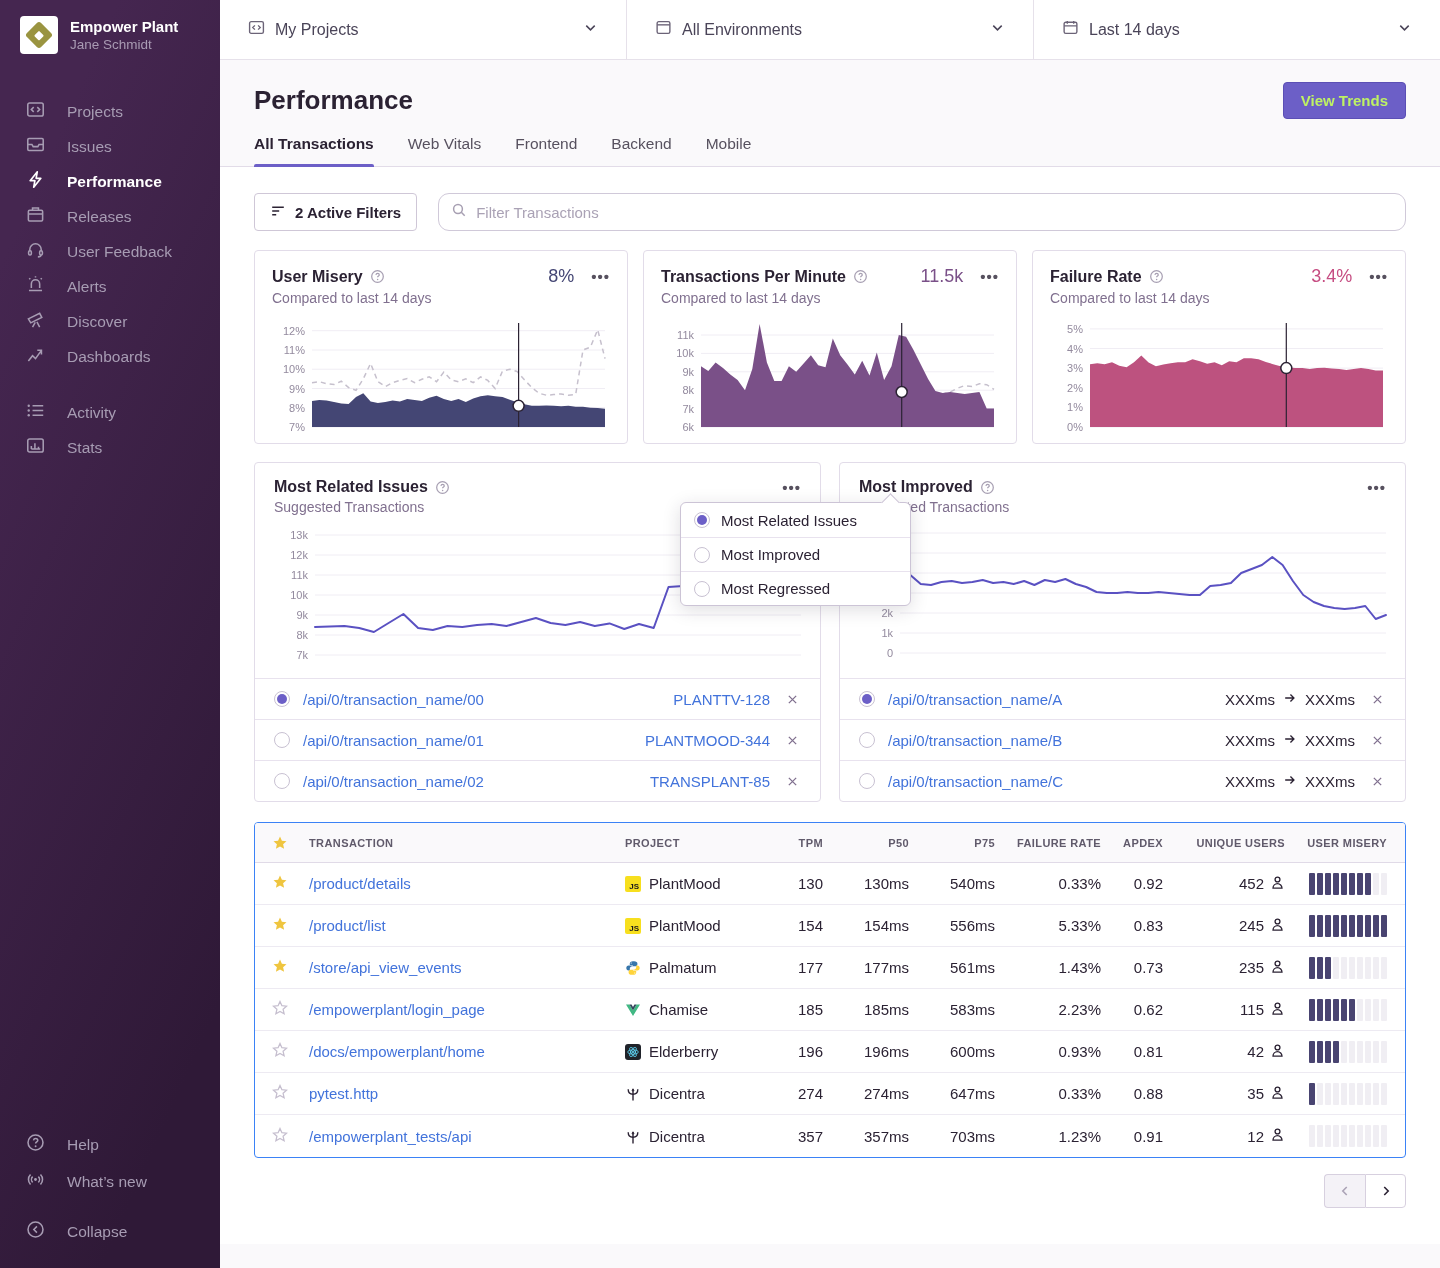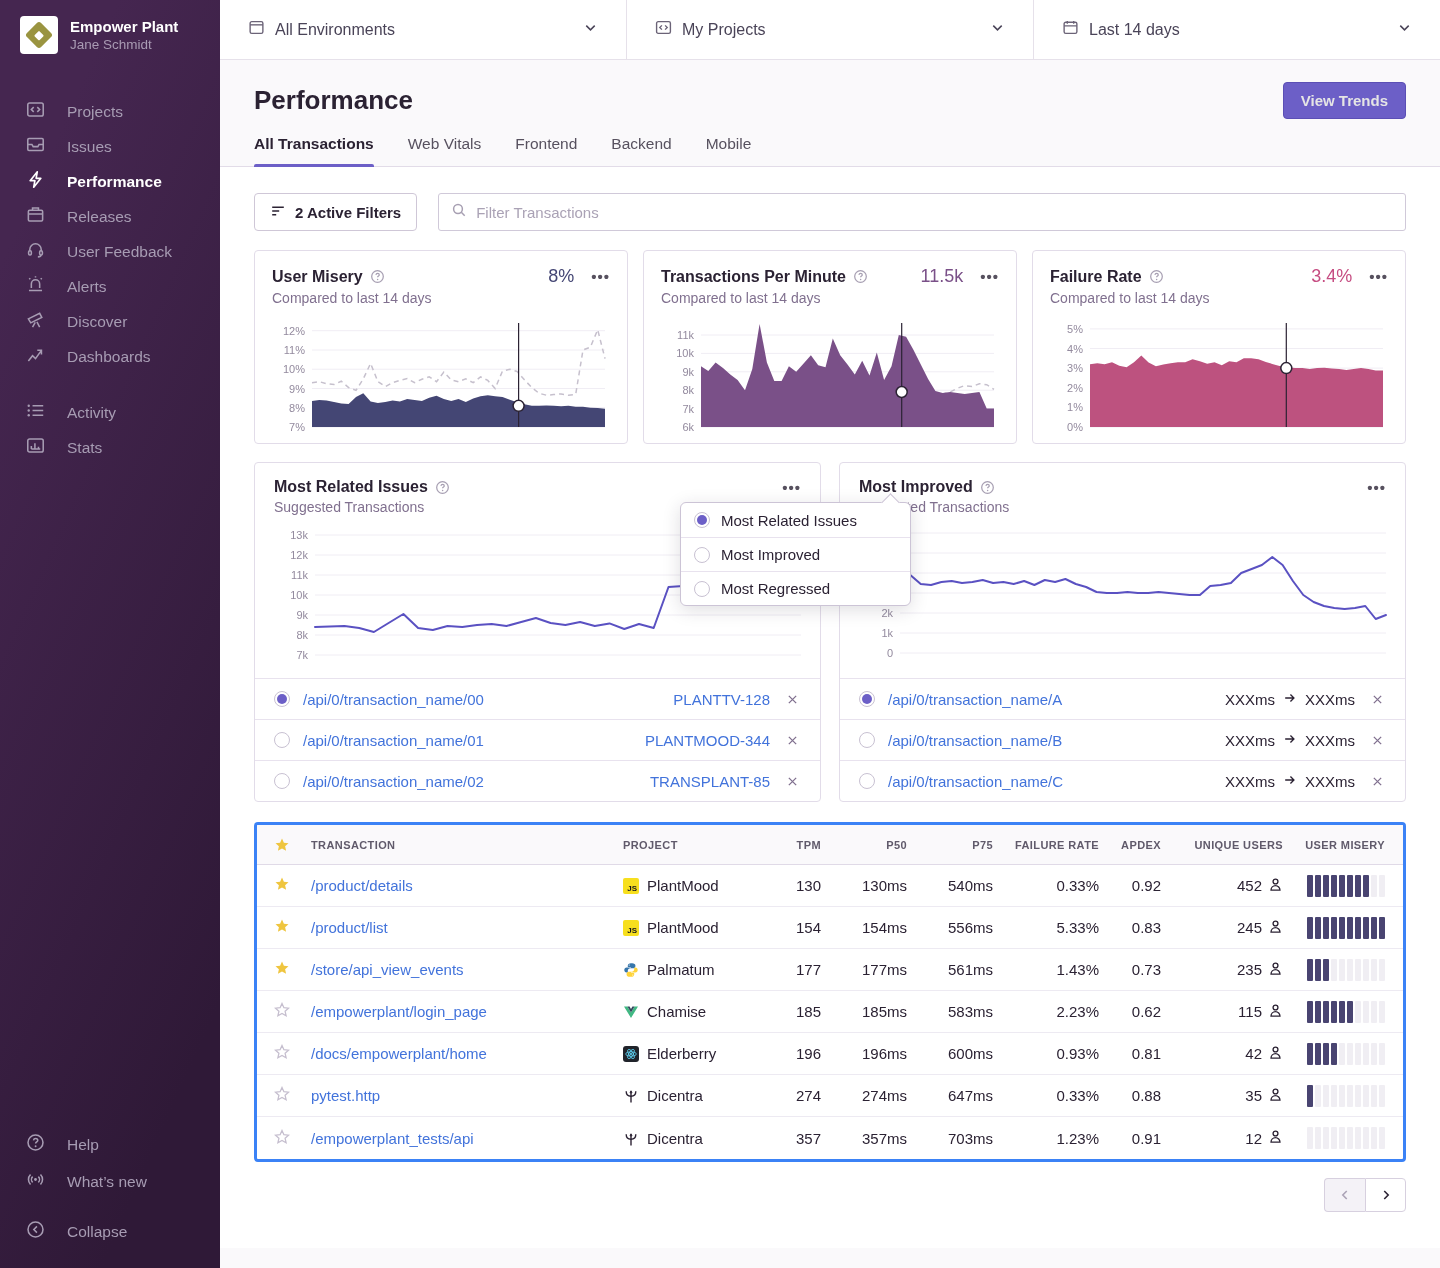--- a/index.html
+++ b/index.html
@@ -29,31 +29,31 @@
 
   .topbar { height:60px; background:#fff; border-bottom:1px solid #e6e1ea; display:flex; }
   .tb-sec { flex:1; display:flex; align-items:center; padding:0 28px; gap:10px; cursor:pointer; }
   .tb-sec + .tb-sec { border-left:1px solid #e6e1ea; }
   .tb-label { font-size:16px; color:#4a4458; }
   .tb-spacer { flex:1; }
 
   .header-zone { background:#faf9fb; border-bottom:1px solid #e2dce8; padding:0 34px; }
   .title-row { display:flex; align-items:center; justify-content:space-between; padding-top:22px; }
   .page-title { font-size:26px; font-weight:600; color:#2b2233; }
-  .btn-primary { background:#6c5fc7; color:#e5e5e5; font-size:15px; font-weight:bold; border:1px solid #5b4fb5; border-radius:4px; padding:9px 17px; cursor:pointer; font-family:inherit; }
+  .btn-primary { background:#6c5fc7; color:#bef264; font-size:15px; font-weight:bold; border:1px solid #5b4fb5; border-radius:4px; padding:9px 17px; cursor:pointer; font-family:inherit; }
   .tabs { display:flex; gap:34px; margin-top:16px; }
   .tab { position:relative; font-size:15.5px; color:#57515f; padding-bottom:13px; cursor:pointer; }
   .tab.active { color:#2b2233; font-weight:bold; }
   .tab.active::after { content:""; position:absolute; left:0; right:0; bottom:-1px; height:3px; background:#6c5fc7; border-radius:2px 2px 0 0; }
 
   .content { background:#fff; padding:26px 34px 36px; min-height:1035px; }
 
   .filter-row { display:flex; gap:21px; }
   .btn-filters { display:flex; align-items:center; gap:9px; background:#fff; border:1px solid #cfc7d7; border-radius:4px; height:38px; padding:0 15px; font-size:15px; font-weight:bold; color:#2b2233; cursor:pointer; font-family:inherit; }
-  .search-box { flex:1; display:flex; align-items:center; gap:9px; border:1px solid #d0c9d9; border-radius:3px; height:38px; padding:0 12px; background:#fff; }
+  .search-box { flex:1; display:flex; align-items:center; gap:9px; border:1px solid #d0c9d9; border-radius:11px; height:38px; padding:0 12px; background:#fff; }
   .search-box input { border:none; outline:none; flex:1; font-size:15px; color:#2b2233; font-family:inherit; }
   .search-box input::placeholder { color:#aaa2b5; }
 
   
   .metric-row { display:flex; gap:15px; margin-top:19px; }
   .card { background:#fff; border:1px solid #e2dce9; border-radius:4px; }
   .metric-card { flex:1; padding:15px 17px 12px; }
   .card-title-row { display:flex; align-items:center; gap:7px; }
   .card-title { font-size:16px; font-weight:600; color:#2b2233; }
   .card-value { margin-left:auto; font-size:18px; font-weight:500; }
@@ -75,21 +75,21 @@
   .ms-text { color:#2b2233; }
   .x-btn { border:none; background:none; cursor:pointer; margin-left:14px; padding:2px; display:flex; }
 
   
   .dropdown { position:absolute; left:426px; top:40px; width:231px; background:#fff; border:1px solid #ccc4d6; border-radius:6px; box-shadow:0 4px 18px rgba(43,34,51,.15); z-index:30; }
   .dropdown::before { content:""; position:absolute; top:-7px; right:13px; width:12px; height:12px; background:#fff; border-left:1px solid #ccc4d6; border-top:1px solid #ccc4d6; transform:rotate(45deg); }
   .dd-item { display:flex; align-items:center; gap:11px; height:34px; padding:0 13px; font-size:15px; color:#2b2233; cursor:pointer; }
   .dd-item + .dd-item { border-top:1px solid #e8e2ee; }
 
   
-  .tx-table { margin-top:20px; border:3px solid #3b82f6; border-radius:4px; overflow:hidden; background:#fff; }
+  .tx-table { margin-top:20px; border:1px solid #3b82f6; border-radius:4px; overflow:hidden; background:#fff; }
   .t-grid { display:grid; grid-template-columns:46px minmax(0,1fr) 152px 62px 86px 86px 106px 62px 122px 112px; align-items:center; }
   .t-head { background:#faf9fb; border-bottom:1px solid #e0dae7; height:40px; font-size:11px; font-weight:bold; letter-spacing:.4px; color:#605a6b; text-transform:uppercase; }
   .t-row { height:42px; border-bottom:1px solid #edeaf2; font-size:15px; }
   .t-row:last-child { border-bottom:none; }
   .cell { padding:0 8px; white-space:nowrap; overflow:hidden; }
   .c-star { padding-left:17px; display:flex; }
   .c-right { text-align:right; }
   .c-users { display:flex; align-items:center; justify-content:flex-end; gap:6px; }
   .tx-link { color:#4273db; text-decoration:none; cursor:pointer; }
   .c-project { display:flex; align-items:flex-end; gap:8px; }
@@ -223,35 +223,35 @@
       <span>Collapse</span>
     </div>
   </div>
 </aside>
 
 <div class="main">
 
   <div class="topbar">
     <div class="tb-sec">
       <span><svg width="17" height="17" viewBox="0 0 16 16" fill="none" stroke="#6b6377" stroke-width="1.3">
-            <rect x="2" y="2.5" width="12" height="11" rx="1.5"></rect>
-            <path d="M2 5.5h12"></path>
-          </svg></span>
-      <span class="tb-label">All Environments</span>
+            <rect x="1.5" y="2.5" width="13" height="11" rx="1.5"></rect>
+            <path d="M6.5 6L4.5 8l2 2M9.5 6l2 2-2 2"></path>
+          </svg></span>
+      <span class="tb-label">My Projects</span>
       <span class="tb-spacer"></span>
       <span><svg width="15" height="15" viewBox="0 0 16 16" fill="none" stroke="#4a4458" stroke-width="1.6">
             <path d="M3.5 6l4.5 4.5L12.5 6"></path>
           </svg></span>
     </div>
     <div class="tb-sec">
       <span><svg width="17" height="17" viewBox="0 0 16 16" fill="none" stroke="#6b6377" stroke-width="1.3">
-            <rect x="1.5" y="2.5" width="13" height="11" rx="1.5"></rect>
-            <path d="M6.5 6L4.5 8l2 2M9.5 6l2 2-2 2"></path>
-          </svg></span>
-      <span class="tb-label">My Projects</span>
+            <rect x="2" y="2.5" width="12" height="11" rx="1.5"></rect>
+            <path d="M2 5.5h12"></path>
+          </svg></span>
+      <span class="tb-label">All Environments</span>
       <span class="tb-spacer"></span>
       <span><svg width="15" height="15" viewBox="0 0 16 16" fill="none" stroke="#4a4458" stroke-width="1.6">
             <path d="M3.5 6l4.5 4.5L12.5 6"></path>
           </svg></span>
     </div>
     <div class="tb-sec">
       <span><svg width="17" height="17" viewBox="0 0 16 16" fill="none" stroke="#6b6377" stroke-width="1.3">
             <rect x="2" y="3" width="12" height="10.5" rx="1.5"></rect>
             <path d="M2 6.5h12M5 1.8v2.7M11 1.8v2.7"></path>
           </svg></span>

